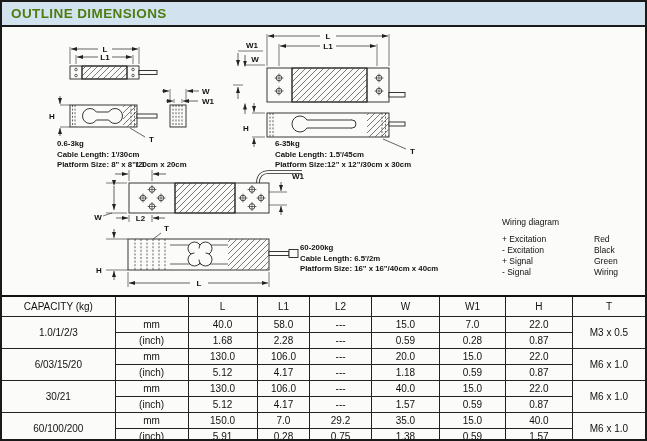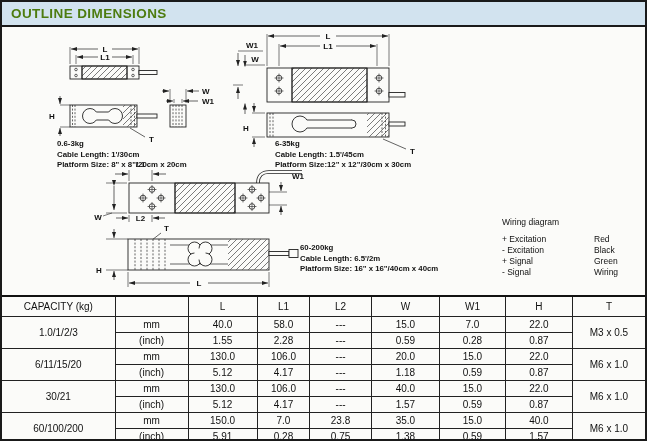--- a/index.html
+++ b/index.html
@@ -357,30 +357,30 @@
       <td>40.0</td>
       <td>58.0</td>
       <td>---</td>
       <td>15.0</td>
       <td>7.0</td>
       <td>22.0</td>
       <td rowspan="2">M3 x 0.5</td>
     </tr>
     <tr>
       <td>(inch)</td>
-      <td>1.55</td>
+      <td>1.68</td>
       <td>2.28</td>
       <td>---</td>
       <td>0.59</td>
       <td>0.28</td>
       <td>0.87</td>
     </tr>
 
     <tr>
-      <td rowspan="2">6/11/15/20</td>
+      <td rowspan="2">6/03/15/20</td>
       <td>mm</td>
       <td>130.0</td>
       <td>106.0</td>
       <td>---</td>
       <td>20.0</td>
       <td>15.0</td>
       <td>22.0</td>
       <td rowspan="2">M6 x 1.0</td>
     </tr>
     <tr>
@@ -412,21 +412,21 @@
       <td>1.57</td>
       <td>0.59</td>
       <td>0.87</td>
     </tr>
 
     <tr>
       <td rowspan="2">60/100/200</td>
       <td>mm</td>
       <td>150.0</td>
       <td>7.0</td>
-      <td>23.8</td>
+      <td>29.2</td>
       <td>35.0</td>
       <td>15.0</td>
       <td>40.0</td>
       <td rowspan="2">M6 x 1.0</td>
     </tr>
     <tr>
       <td>(inch)</td>
       <td>5.91</td>
       <td>0.28</td>
       <td>0.75</td>

